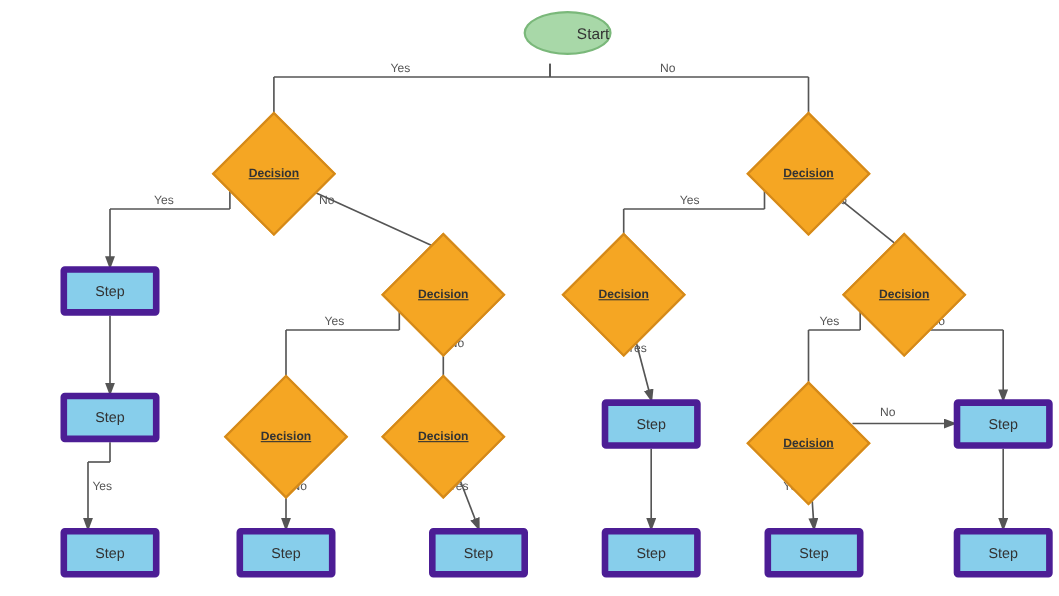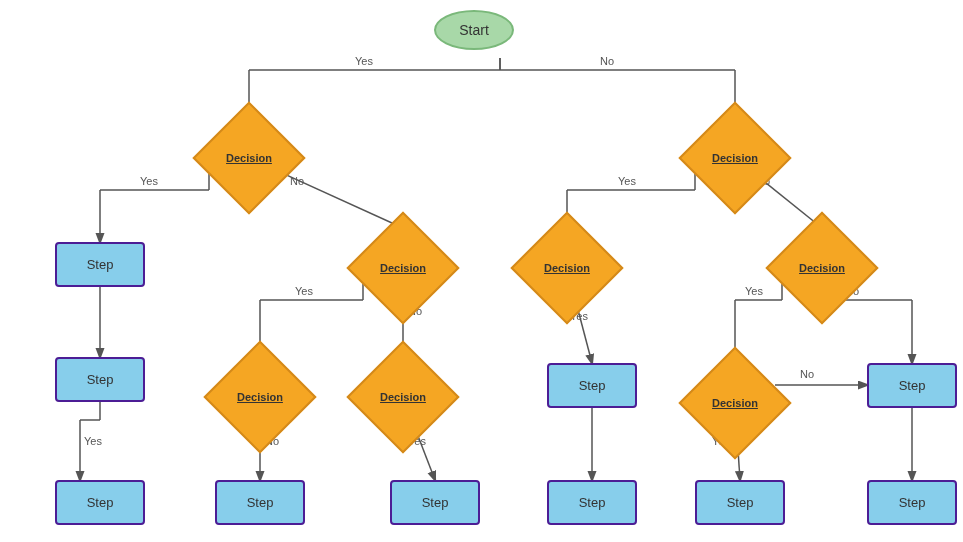--- a/index.html
+++ b/index.html
@@ -53,21 +53,21 @@
       z-index: 1;
       font-size: 11px;
       font-weight: bold;
       color: #333;
       text-align: center;
       pointer-events: none;
     }
     .node-step {
       position: absolute;
       background: #87ceeb;
-      border: 2px solid #4c1d95;
+      border: 6px solid #4c1d95;
       border-radius: 4px;
       display: flex;
       align-items: center;
       justify-content: center;
       font-size: 13px;
       color: #333;
       width: 90px;
       height: 45px;
     }
   </style>
@@ -146,21 +146,21 @@
 
   <line x1="735" y1="403" x2="740" y2="480" stroke="#555" stroke-width="1.5" marker-end="url(#arrow)"></line>
   <text x="712" y="445" font-size="11" fill="#555">Yes</text>
 
   <line x1="775" y1="385" x2="867" y2="385" stroke="#555" stroke-width="1.5" marker-end="url(#arrow)"></line>
   <text x="800" y="378" font-size="11" fill="#555">No</text>
 
   <line x1="912" y1="408" x2="912" y2="480" stroke="#555" stroke-width="1.5" marker-end="url(#arrow)"></line>
 </svg>
 
-<div class="node-start" style="left:434px;top:10px;width:80px;height:40px;">
+<div class="node-start" style="left:476px;top:10px;width:80px;height:40px;justify-content:flex-end;">
   <span>Start</span>
 </div>
 
 <div class="node-decision" style="left:209px;top:118px;">
   <div class="diamond"></div>
   <span class="diamond-label">Decision</span>
 </div>
 
 <div class="node-decision" style="left:695px;top:118px;">
   <div class="diamond"></div>

